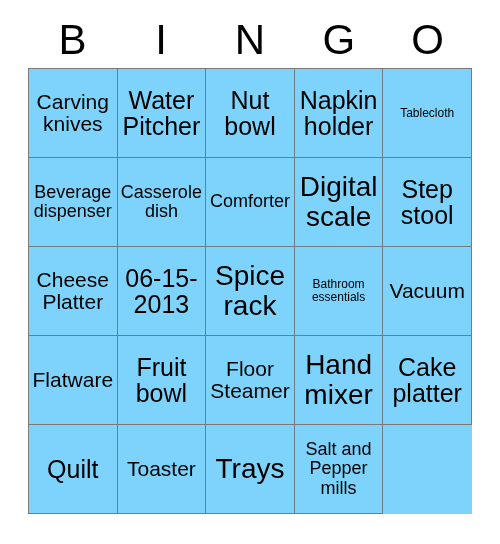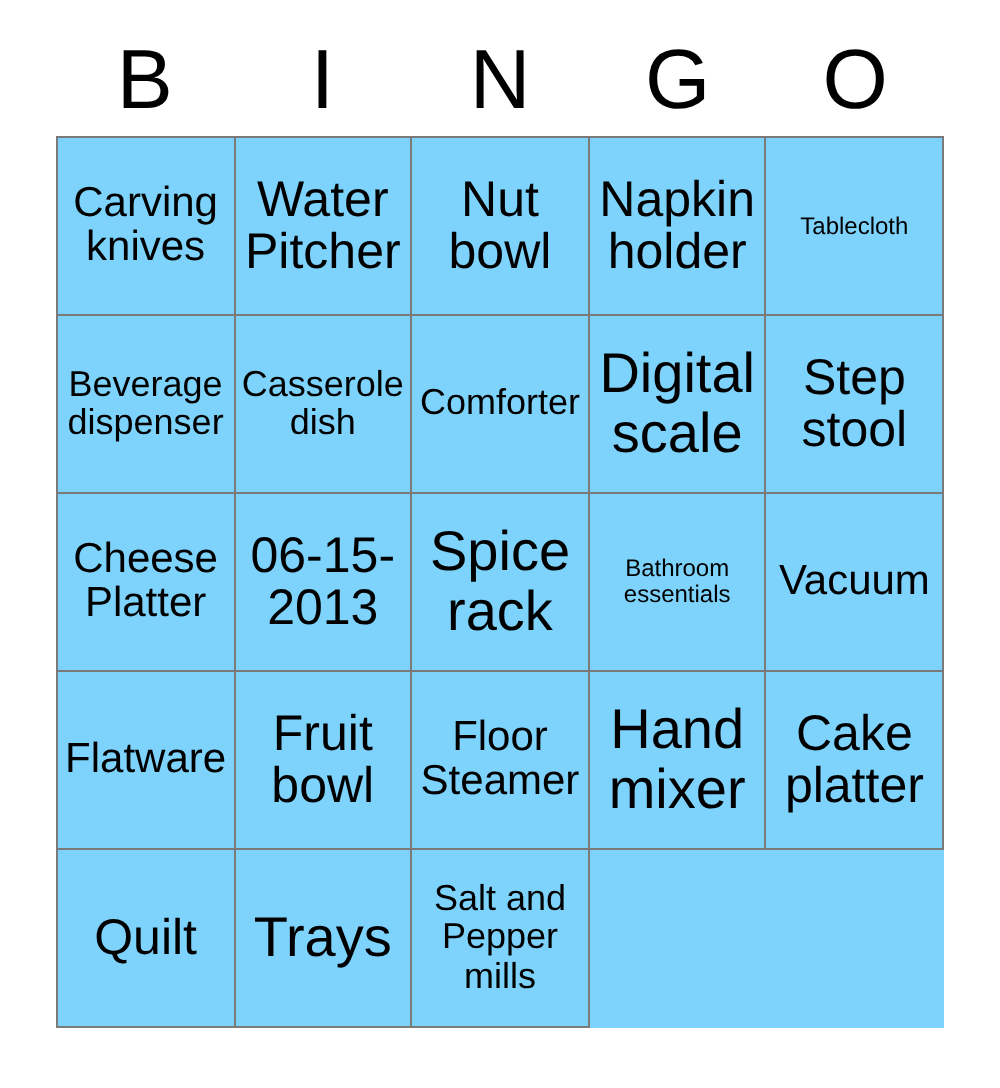--- a/index.html
+++ b/index.html
@@ -165,20 +165,23 @@
         <span class="cell-text">Hand
 mixer</span>
       </div>
       <div class="bingo-cell sz-lg">
         <span class="cell-text">Cake
 platter</span>
       </div>
       <div class="bingo-cell sz-xxl">
         <span class="cell-text">Quilt</span>
       </div>
+      <div class="bingo-cell sz-md">
+        <span class="cell-text">Toaster</span>
+      </div>
       <div class="bingo-cell sz-xl">
         <span class="cell-text">Trays</span>
       </div>
       <div class="bingo-cell sz-sm">
         <span class="cell-text">Salt and
 Pepper
 mills</span>
       </div>
     </div>
 

